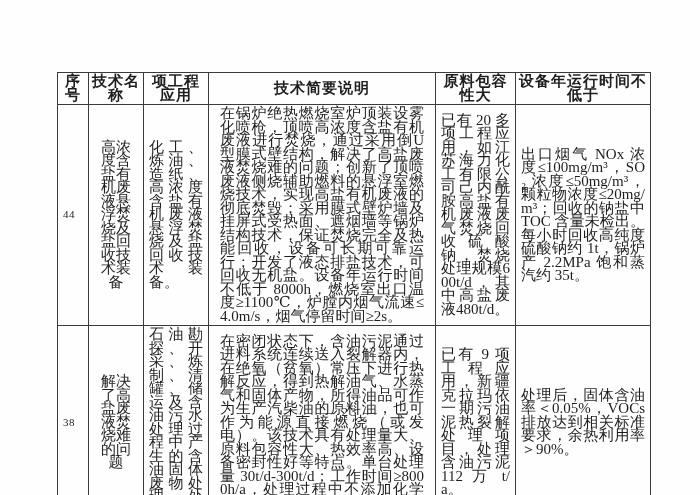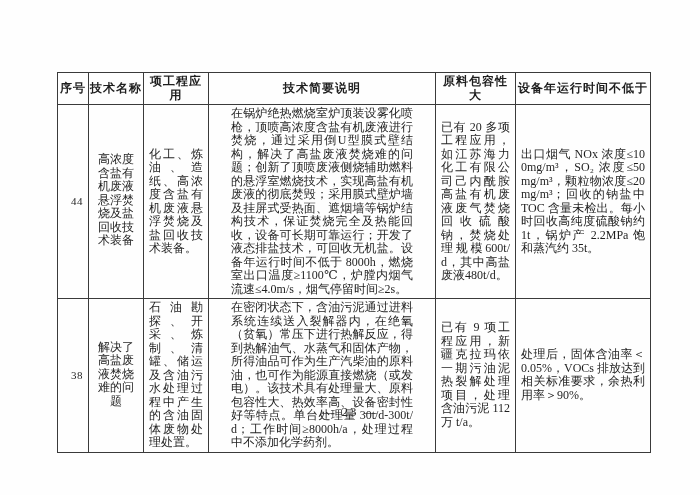--- a/index.html
+++ b/index.html
@@ -24,54 +24,53 @@
     position: absolute;
     left: 57px;
     top: 72px;
     width: 593px;
     border-collapse: collapse;
     table-layout: fixed;
   }
   .tech-table th,
   .tech-table td {
     border: 1px solid #3a3a3a;
-    font-size: 12px;
+    font-size: 15px;
     line-height: 13.5px;
     vertical-align: middle;
     padding: 2px 5px;
     overflow: hidden;
     word-break: break-all;
   }
   .tech-table th {
     font-weight: bold;
     text-align: center;
     height: 17px;
     padding: 2px 1px;
     letter-spacing: 1px;
   }
   tr.row-44 { height: 146px; }
   tr.row-45 { height: 116px; }
   td.c-index {
-    text-align: right;
+    text-align: left;
     font-size: 11px;
     letter-spacing: 0.5px;
   }
   td.c-name {
     text-align: center;
     padding: 8px 6px;
-    font-family: Liberation Mono, monospace;
   }
   td.c-scope,
   td.c-desc,
   td.c-app,
   td.c-effect {
     text-align: justify;
     text-justify: inter-character;
   }
-  td.c-desc { padding: 2px 22px; margin-left: 32px; }
+  td.c-desc { padding: 2px 11px; margin-left: 32px; }
   .page-number {
     position: absolute;
     top: 404px;
     left: 0;
     width: 100%;
     text-align: center;
     font-size: 13px;
     letter-spacing: 2px;
     color: #2a2a2a;
   }

